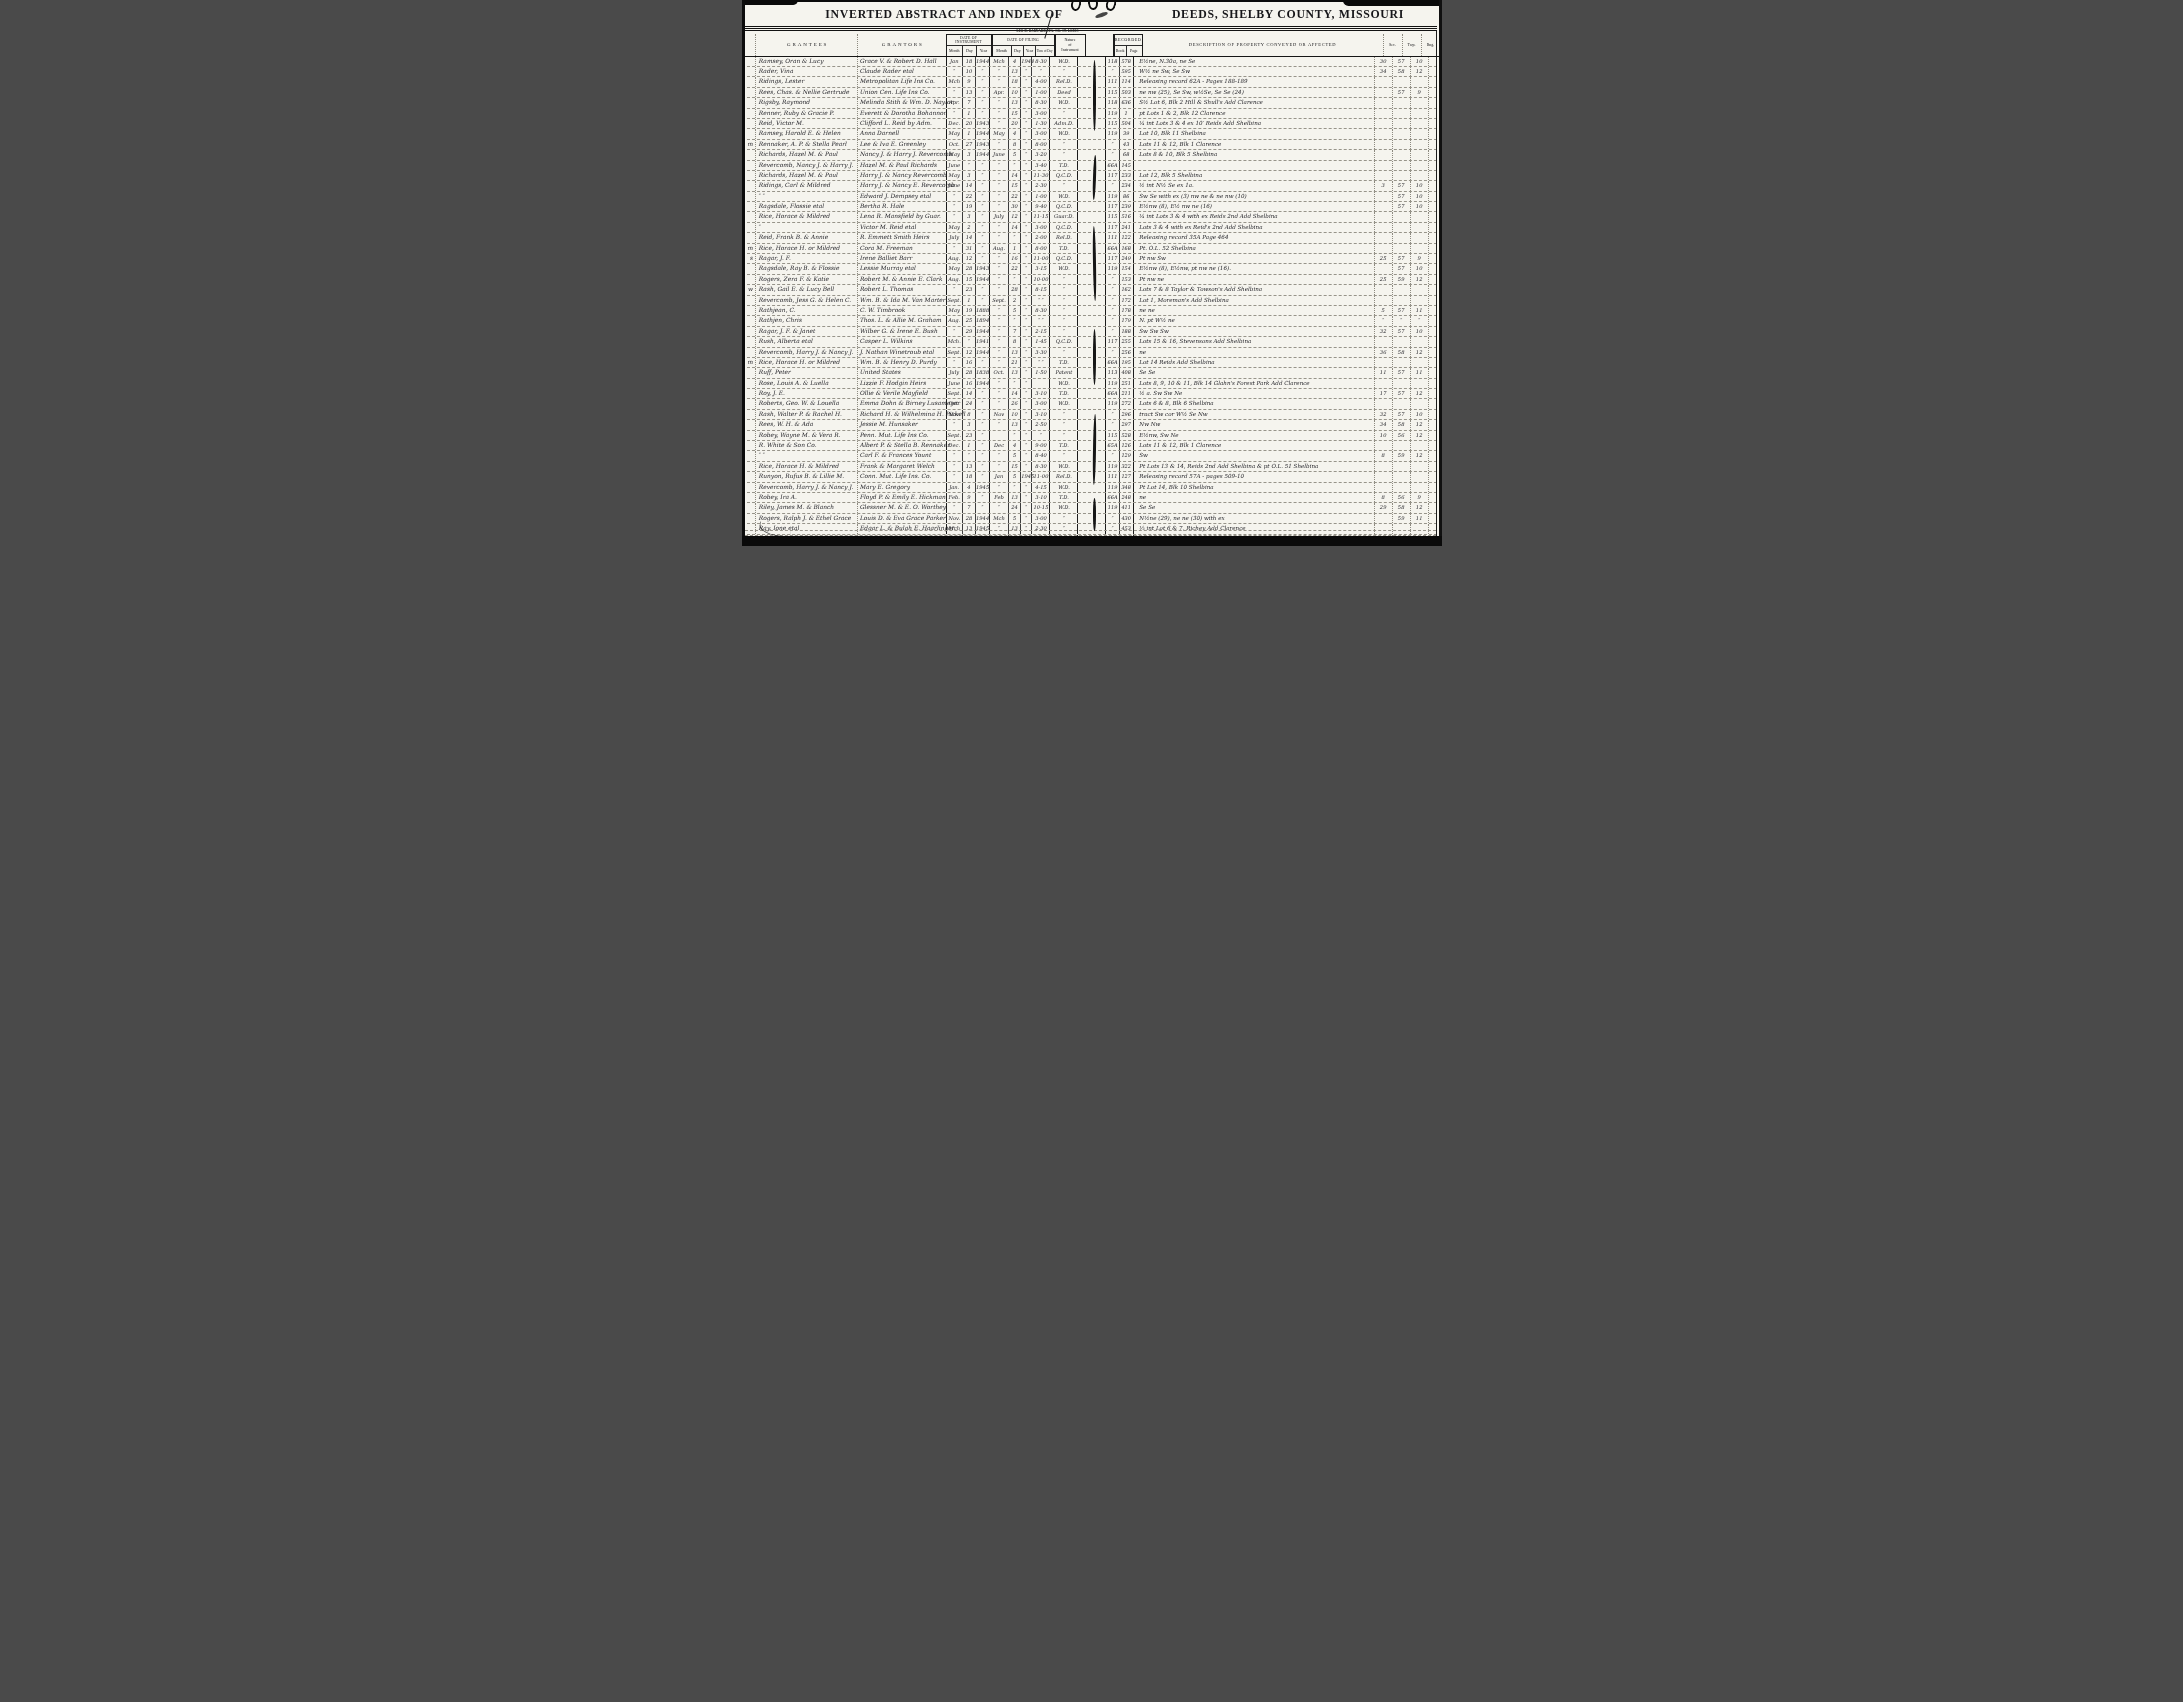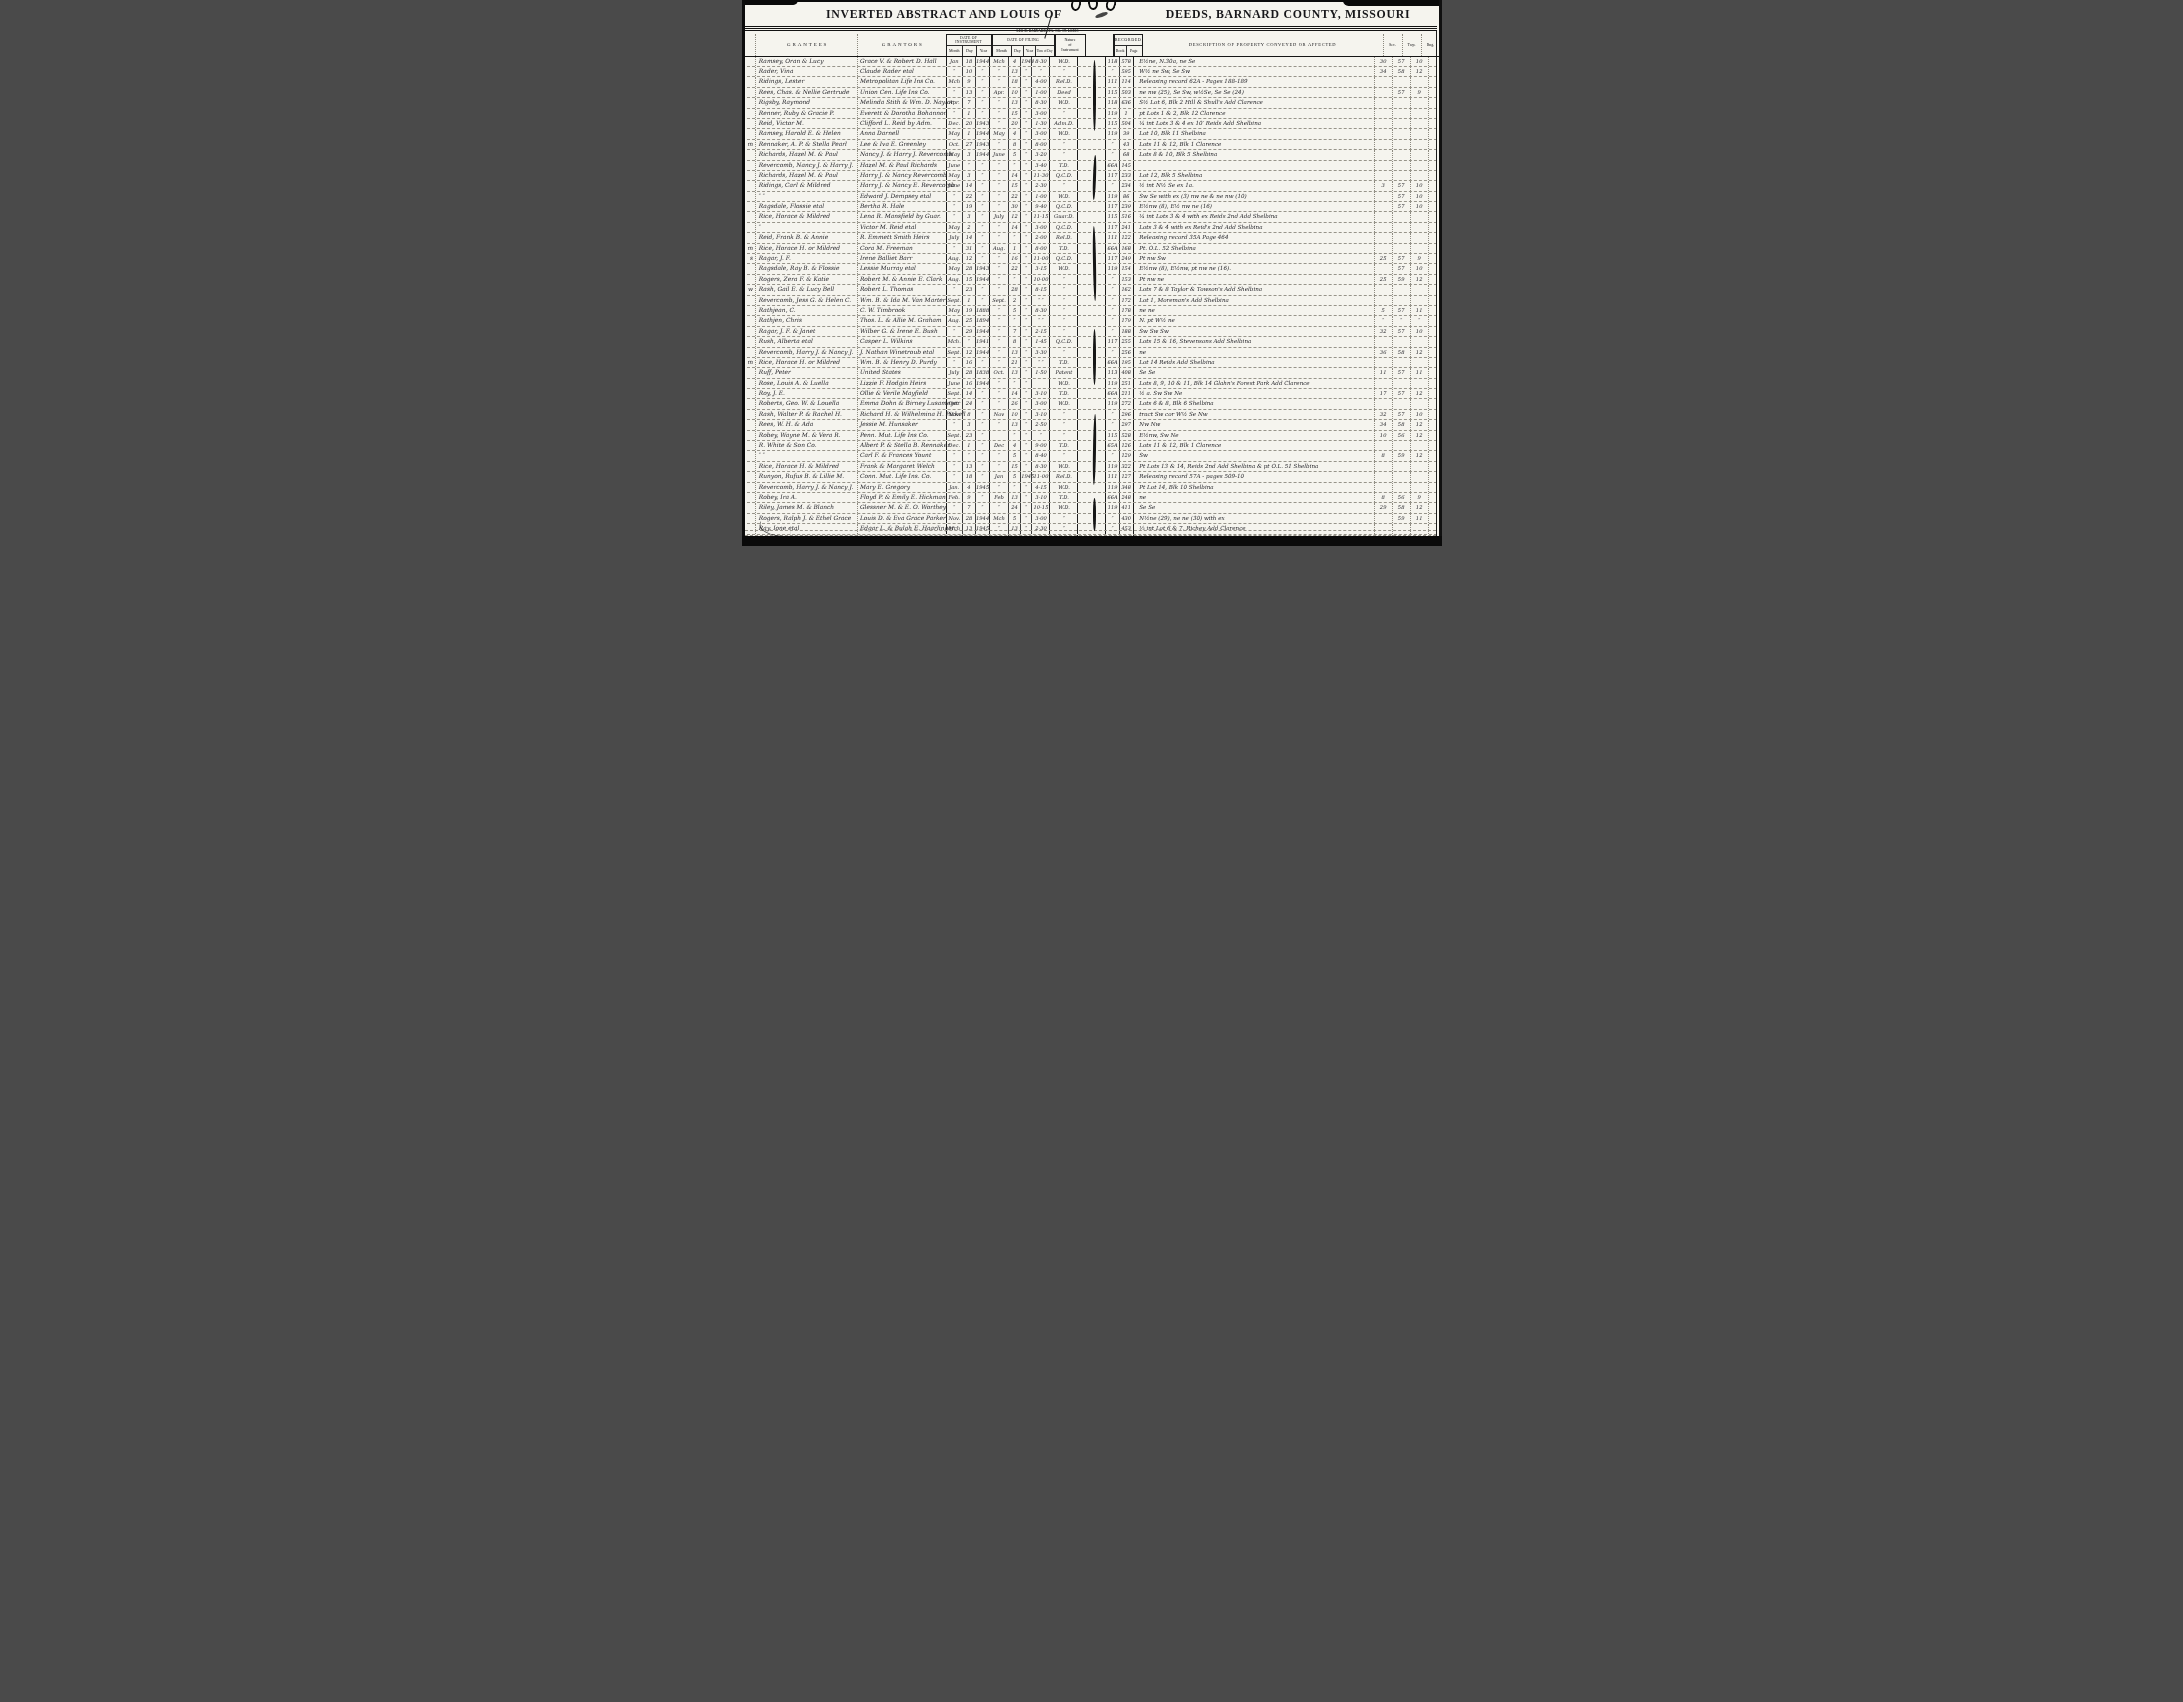--- a/index.html
+++ b/index.html
@@ -83,22 +83,22 @@
   .squiggle{position:absolute;left:17px;top:523px;width:31px;height:12.2px;border-bottom:1.4px solid #1d1d1d;border-left:0.9px solid #1d1d1d;border-radius:0 0 0 70%;transform:rotate(6deg);opacity:.75;}
   .tailline{position:absolute;left:3.3px;top:530px;width:691px;border-top:0.5px dashed #97948a;}
   .tailline.t2{top:535px;}
 </style>
 </head>
 <body>
 
 <div class="scan">
 
   <div class="titlebar">
-    <div class="title tl">INVERTED ABSTRACT AND LOUIS OF</div>
-    <div class="title tr">DEEDS, BARNARD COUNTY, MISSOURI</div>
+    <div class="title tl">INVERTED ABSTRACT AND INDEX OF</div>
+    <div class="title tr">DEEDS, SHELBY COUNTY, MISSOURI</div>
   </div>
   <div class="rules">
     <div class="r1"></div>
       <div class="r2"></div>
       <div class="r3"></div>
   </div>
   <div class="printer">LEO D. BARNARD STA. CO. ST. LOUIS</div>
 
   <div class="table">
     <div class="hdr">

